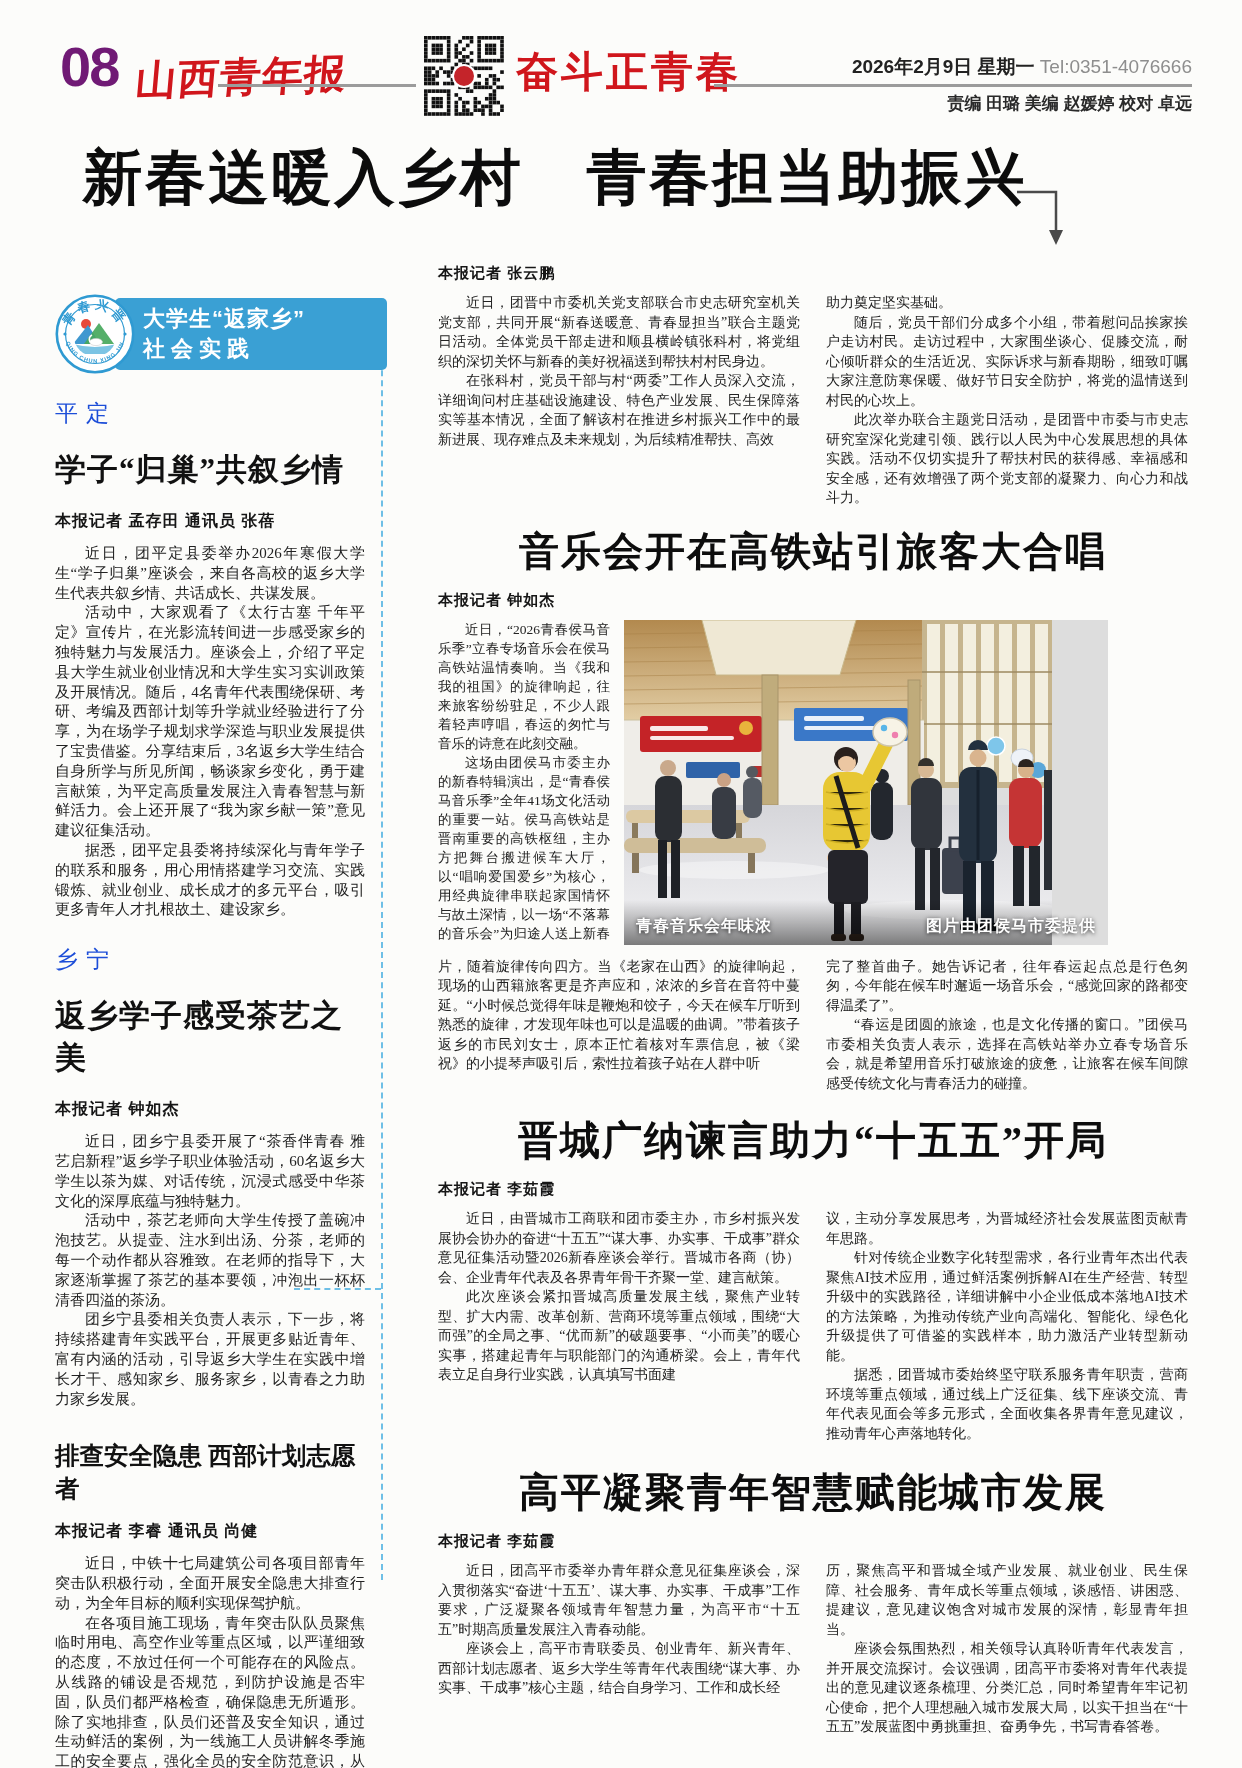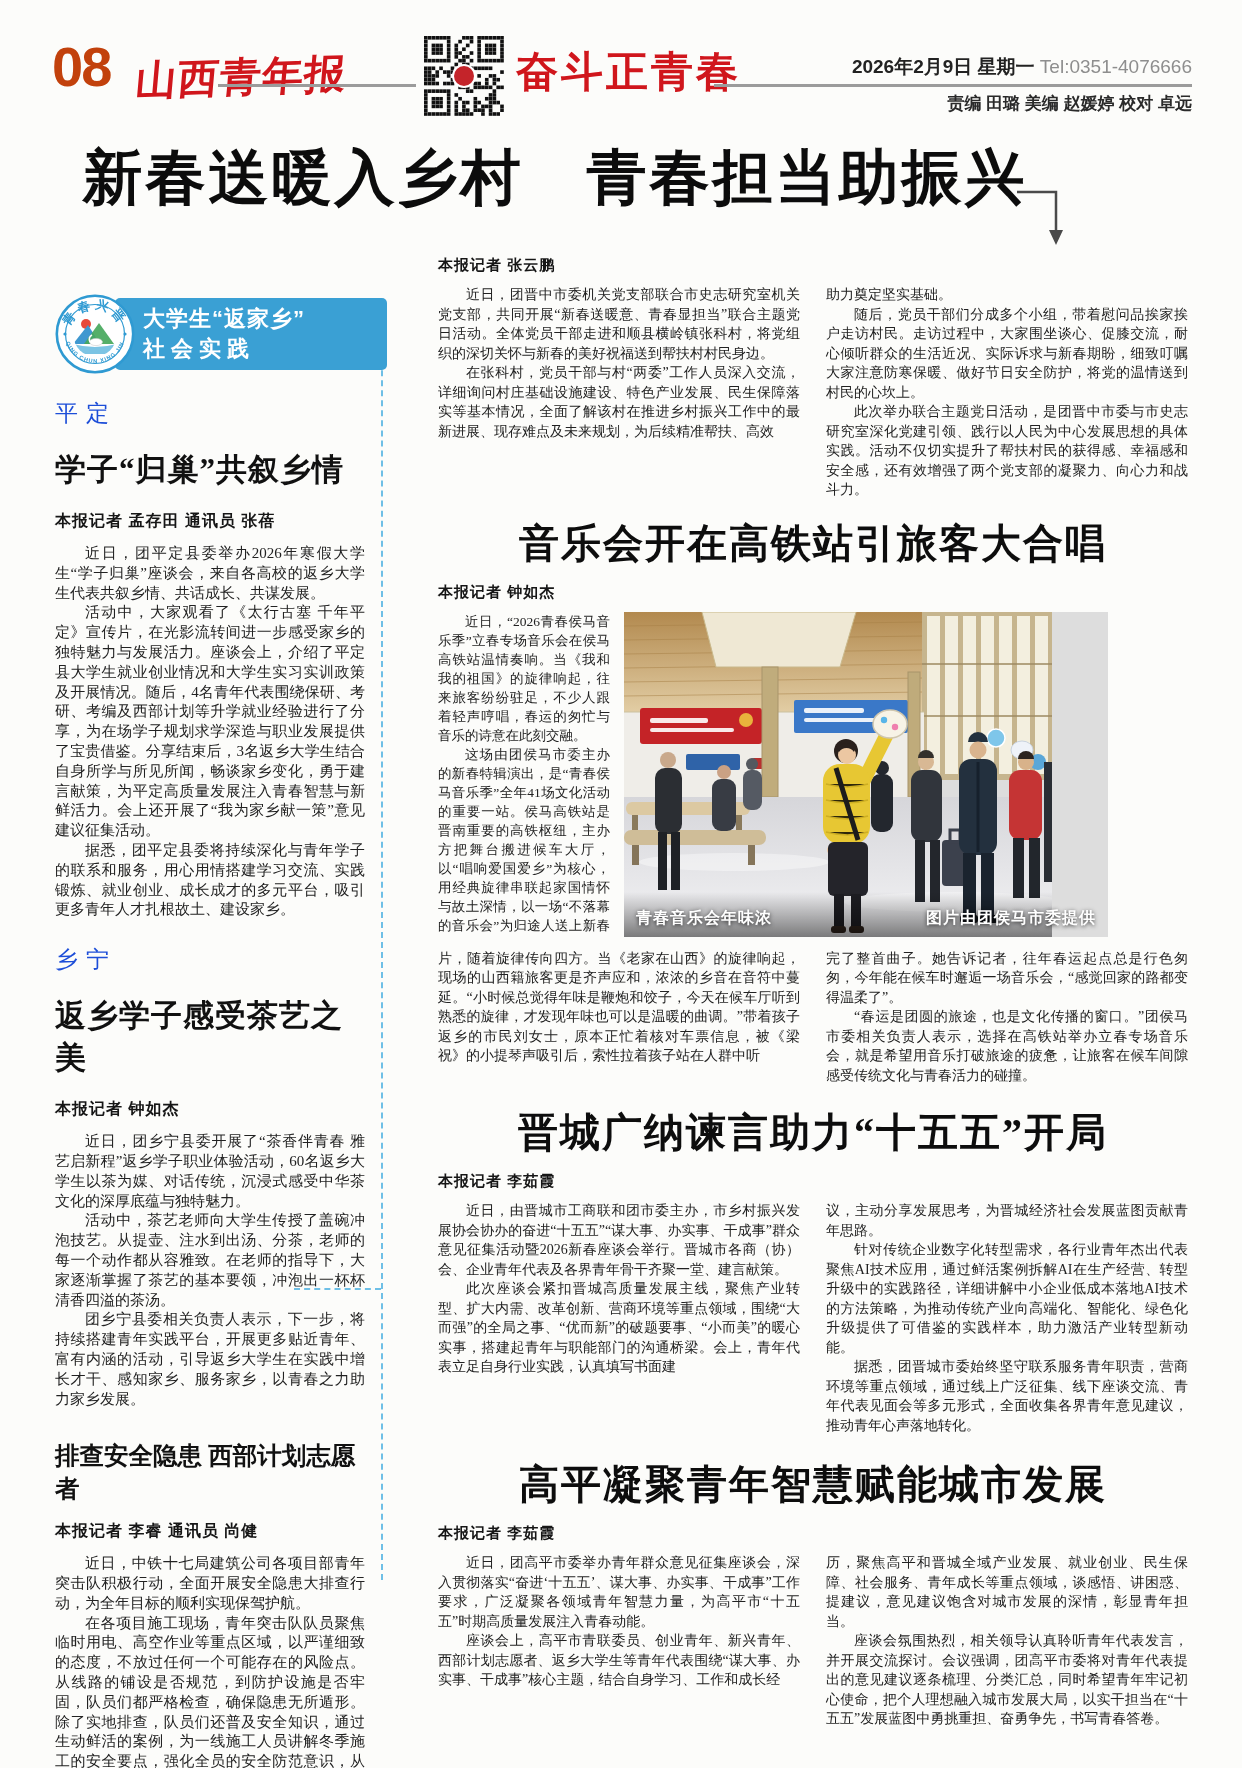--- a/index.html
+++ b/index.html
@@ -3,21 +3,21 @@
 <meta charset="utf-8">
 <style>
   html,body{margin:0;padding:0;}
   .page{
     position:relative;width:1242px;height:1768px;background:#fcfcfa;
     font-family:"Liberation Serif","DejaVu Serif",serif;color:#1c1c1c;
     overflow:hidden;margin:0 auto;
   }
   .sans{font-family:"Liberation Sans","DejaVu Sans",sans-serif;}
   
-  .page-num{position:absolute;left:52px;top:34px;font-size:56px;font-weight:900;color:#c2410c;letter-spacing:-2px;}
+  .page-num{position:absolute;left:60px;top:34px;font-size:56px;font-weight:900;color:#701a75;letter-spacing:-2px;}
   .masthead{position:absolute;left:136px;top:50px;font-size:41px;font-weight:900;color:#d0161c;
     transform:skewX(-7deg) rotate(-2deg);letter-spacing:1px;white-space:nowrap;}
   .rule{position:absolute;height:3px;background:#9b9b9b;top:84px;}
   .rule-left{left:218px;width:198px;}
   .rule-right{left:714px;width:478px;}
   .qr-wrap{position:absolute;left:424px;top:36px;width:80px;height:80px;}
   .slogan{position:absolute;left:516px;top:44px;font-size:42px;font-weight:900;color:#d0161c;letter-spacing:3px;white-space:nowrap;}
   .dateline{position:absolute;top:54px;right:50px;font-size:19px;font-weight:bold;color:#222;}
   .dateline .tel{color:#8e8e8e;font-weight:normal;}
   .editors{position:absolute;top:92px;right:50px;font-size:17px;color:#2a2a2a;font-weight:bold;text-align:right;}
@@ -44,21 +44,21 @@
   .badge-circle{position:absolute;left:0;top:0;width:80px;height:80px;}
   .kicker{font-size:23px;color:#1d4ed8;letter-spacing:8px;margin-top:24px;}
   .ltitle{font-size:31px;font-weight:900;letter-spacing:1px;margin-top:20px;color:#111;}
   .ltitle.small{font-size:24.5px;letter-spacing:0;}
   .lbyline{margin-top:20px;font-size:16px;font-weight:bold;color:#161616;letter-spacing:1px;}
   .body-l{margin-top:12px;font-size:15px;line-height:19.8px;text-align:justify;color:#222;}
   .body-l p,.body-r p,.body-s p{margin:0;}
   .para{text-indent:2em;}
   .para.flush{text-indent:0;}
   
-  .rbyline{margin-top:4px;font-size:15px;font-weight:bold;color:#161616;letter-spacing:1px;}
+  .rbyline{margin-top:12px;font-size:15px;font-weight:bold;color:#161616;letter-spacing:1px;}
   .cols{display:flex;gap:26px;margin-top:10px;}
   .col{flex:1;min-width:0;}
   .body-r{font-size:14px;line-height:19.5px;text-align:justify;color:#222;}
   .ctitle{margin-top:16px;font-size:40px;font-weight:900;text-align:center;letter-spacing:2px;color:#0d0d0d;white-space:nowrap;}
   .photo-row{display:flex;gap:14px;margin-top:10px;height:325px;overflow:hidden;}
   .side-text{width:172px;flex:none;}
   .body-s{font-size:13.5px;line-height:19px;text-align:justify;color:#222;}
   .photo{position:relative;width:484px;height:325px;flex:none;background:#ddd;overflow:hidden;}
   .photo svg{display:block;}
   .caption{position:absolute;bottom:8px;color:#fff;font-size:16px;font-weight:bold;

